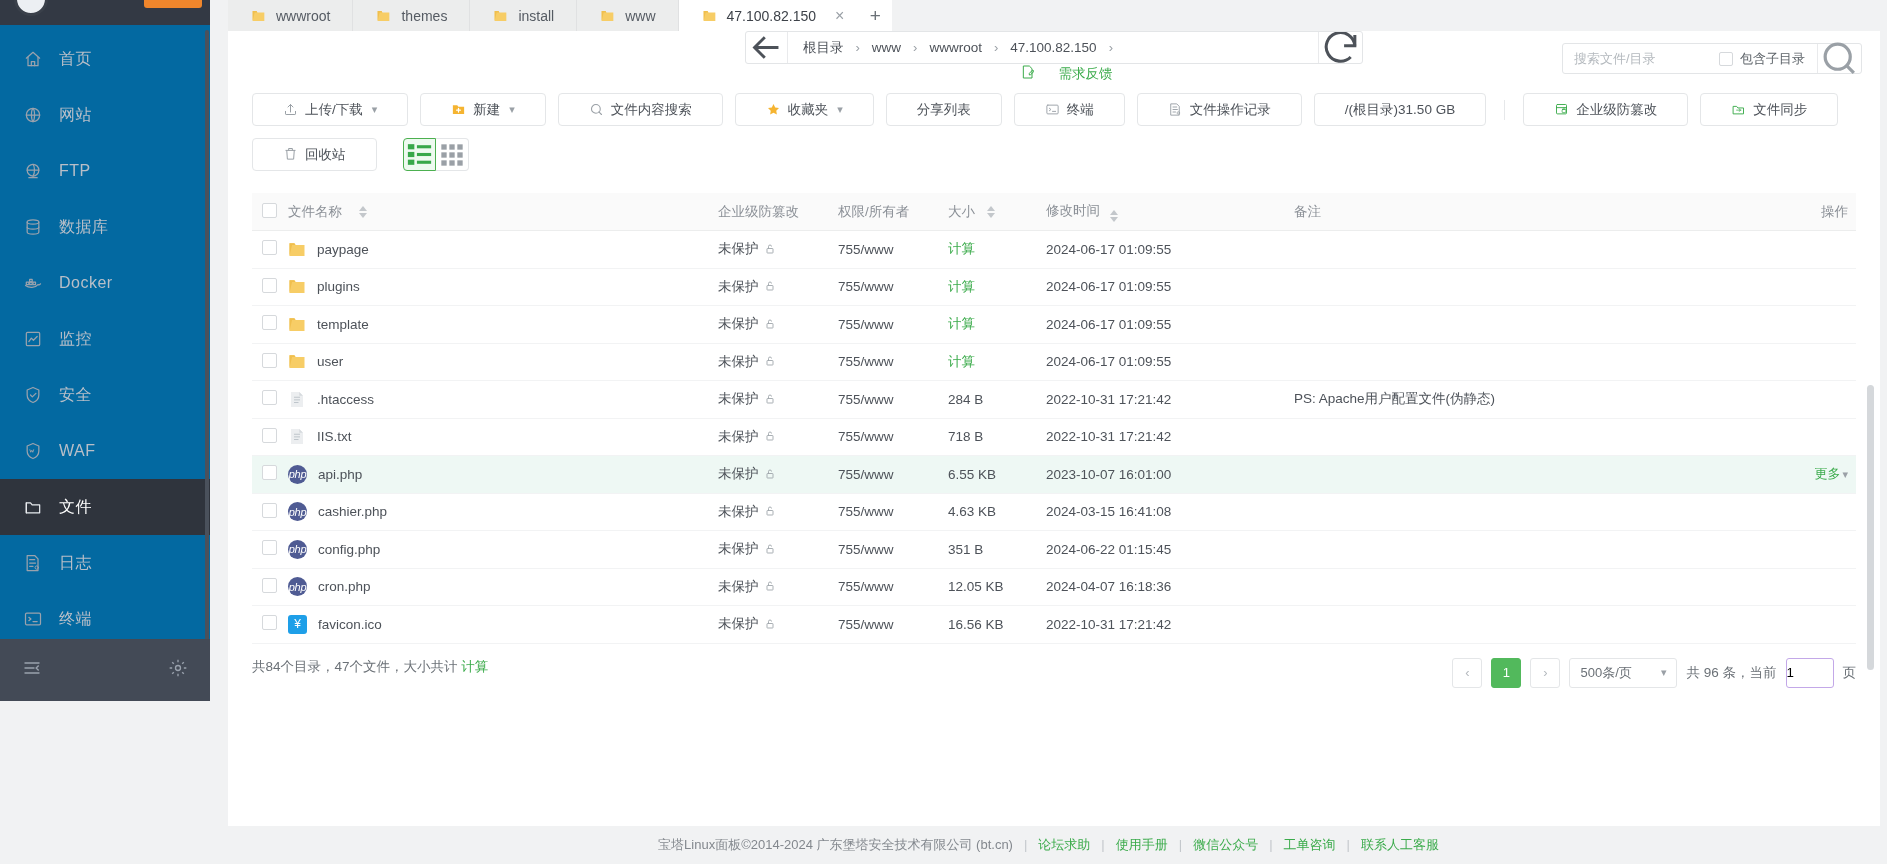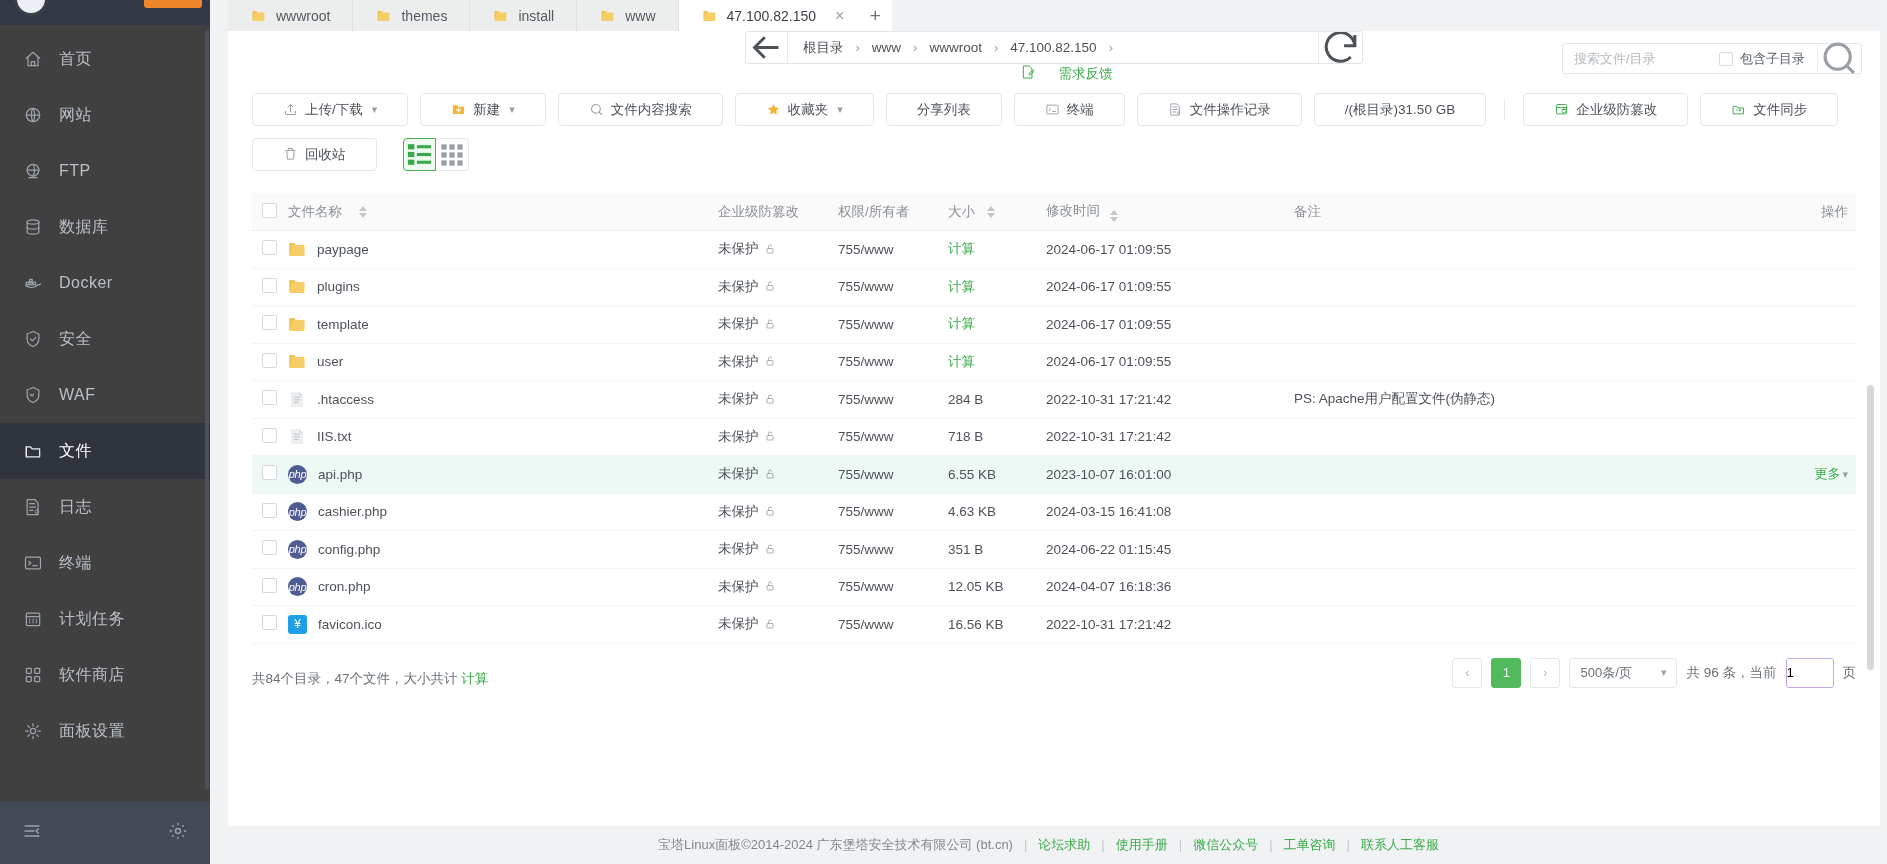--- a/index.html
+++ b/index.html
@@ -6,22 +6,22 @@
   html, body {
     width: 1887px; height: 864px;
     overflow: hidden;
     font-family: "Liberation Sans", "DejaVu Sans", sans-serif;
     background: #f1f2f3;
   }
   .app { position: relative; width: 1887px; height: 864px; display: flex; }
 
   
   .sidebar {
-    width: 210px; height: 864px;
-    background: #404040;
+    width: 210px; height: 701px;
+    background: #0369a1;
     position: relative;
     flex: 0 0 210px;
     overflow: hidden;
   }
   .sb-top {
     height: 25px; background: #333944;
     position: relative;
   }
   .sb-logo {
     position: absolute; left: 14px; top: -18px;
@@ -233,21 +233,21 @@
   }
   .ico-badge {
     width: 19px; height: 19px; border-radius: 3px;
     background: #1e9fe8; color: #fff; font-size: 12px;
     display: flex; align-items: center; justify-content: center;
     flex: 0 0 19px;
   }
 
   
   .tfoot {
-    display: flex; align-items: flex-end; justify-content: space-between;
+    display: flex; align-items: flex-start; justify-content: space-between;
     padding: 14px 24px 0 24px; font-size: 13.5px; color: #6b7177;
   }
   .pager { display: flex; align-items: center; gap: 9px; }
   .pg {
     min-width: 30px; height: 30px; padding: 0 8px;
     border: 1px solid #e4e6e8; border-radius: 3px; background: #fff;
     display: flex; align-items: center; justify-content: center;
     font-size: 13px; color: #6b7177; cursor: pointer;
   }
   .pg.cur { background: #52b95c; border-color: #52b95c; color: #fff; }
@@ -332,20 +332,29 @@
           <span class="sb-ico">
             <svg viewBox="0 0 24 24" fill="none" stroke="currentColor" stroke-width="1.5" stroke-linecap="round" stroke-linejoin="round">
               <rect x="4" y="11" width="3" height="3"></rect>
               <rect x="8" y="11" width="3" height="3"></rect>
               <rect x="12" y="11" width="3" height="3"></rect>
               <rect x="8" y="7.5" width="3" height="3"></rect>
               <path d="M3 15c4 3 12 3 15-1 1.5.6 2.5 0 3-1"></path>
             </svg>
           </span>
           <span class="sb-label">Docker</span>
+        </div>
+        <div class="sb-item">
+          <span class="sb-ico">
+            <svg viewBox="0 0 24 24" fill="none" stroke="currentColor" stroke-width="1.5" stroke-linecap="round" stroke-linejoin="round">
+              <rect x="4" y="4" width="16" height="16" rx="1.5"></rect>
+              <path d="M7 15l3-4 2.5 2.5L17 9"></path>
+            </svg>
+          </span>
+          <span class="sb-label">监控</span>
         </div>
         <div class="sb-item">
           <span class="sb-ico">
             <svg viewBox="0 0 24 24" fill="none" stroke="currentColor" stroke-width="1.5" stroke-linecap="round" stroke-linejoin="round">
               <path d="M12 3l7 3v6c0 4.5-3 7.5-7 9-4-1.5-7-4.5-7-9V6z"></path>
               <path d="M9 12l2.2 2.2L15.5 10"></path>
             </svg>
           </span>
           <span class="sb-label">安全</span>
         </div>

